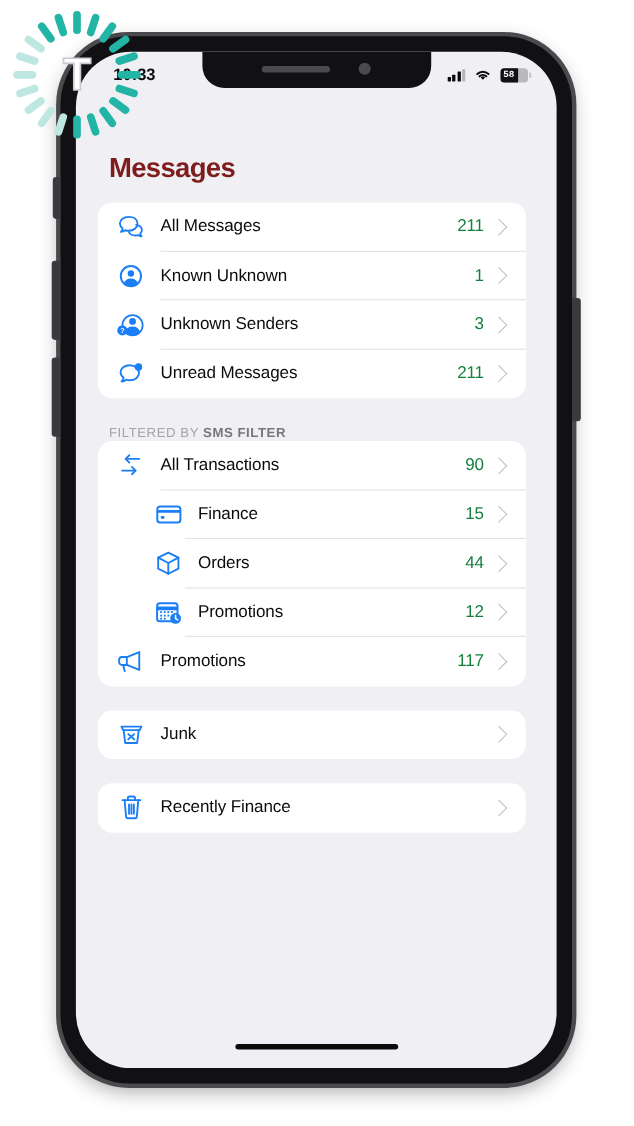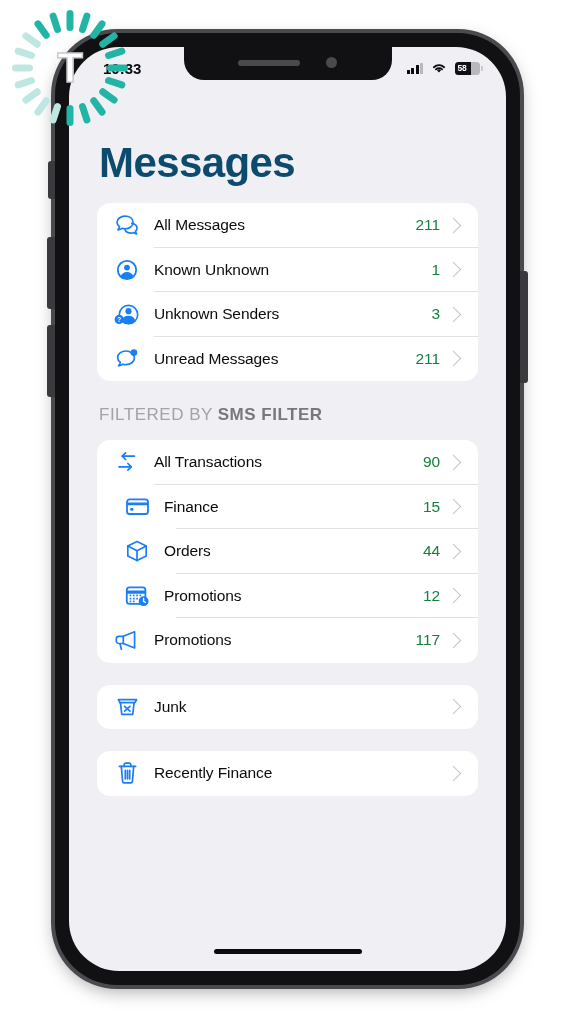--- a/index.html
+++ b/index.html
@@ -49,21 +49,21 @@
   .notch-cam { width: 11px; height: 11px; background:#4a4a4e; border-radius: 50%; margin-top:-2px;}
 
   
   .status-bar {
     position: absolute; top: 0; left: 0; right: 0; height: 36px;
     display: flex; align-items: center; justify-content: space-between;
     padding: 6px 26px 0 34px;
     z-index: 10;
     font-size: 15px; font-weight: 600; color: #0b0b0c;
   }
-  .status-right { display:flex; align-items:center; gap:8px; }
+  .status-right { display:flex; align-items:center; gap:8px;font-family:Liberation Mono, monospace; }
   .sig-bars { display:flex; align-items:flex-end; gap:1.5px; height:11px; }
   .sig-bars i { width:3px; background:#0b0b0c; border-radius:.5px; display:block; }
   .sig-bars i:nth-child(1){height:4px;}
   .sig-bars i:nth-child(2){height:6px;}
   .sig-bars i:nth-child(3){height:9px;}
   .sig-bars i:nth-child(4){height:11px; background:#b9b9bd;}
   .wifi { position:relative; width:16px; height:12px; }
   .wifi svg { display:block; }
   .battery {
     position:relative; width:25px; height:13px;
@@ -80,64 +80,64 @@
     padding-left:2.5px; letter-spacing:-.2px;
   }
   .battery::after {
     content:''; position:absolute; right:-3px; top:4px;
     width:2px; height:5px; background:#c8c8cc; border-radius:0 1px 1px 0;
   }
 
   
   .content { position:absolute; inset:0; padding: 46px 0 0 0; }
   .page-title {
-    font-size: 42px; font-weight: 700; letter-spacing:-0.6px;
-    color:#0c4a6e; padding: 46px 0 16px 30px;
+    font-size: 25px; font-weight: 700; letter-spacing:-0.6px;
+    color:#7f1d1d; padding: 46px 0 16px 30px;
   }
 
   .card {
     background:#ffffff; border-radius:13px;
-    margin: 0 28px 22px 28px;
+    margin: 0 28px 22px 20px;
     overflow:hidden;
   }
 
   .row {
     display:flex; align-items:center;
     height:44.5px;
     padding-left: 14px;
     position:relative;
   }
   .row .ic {
     width: 32px; min-width:32px; height:26px;
     display:flex; align-items:center; justify-content:center;
     color:#1a7ef5;
   }
   .row .ic svg { display:block; }
-  .row.indent { padding-left: 24px; }
+  .row.indent { padding-left: 48px; }
   .row .lbl {
     flex:1; font-size:15.5px; color:#0b0b0c;
     letter-spacing:-0.1px; padding-left:11px;
   }
   .row .cnt {
     font-size:15.5px; color:#15803d; padding-right:8px; letter-spacing:-0.1px;
   }
   .row .chev {
     width:11px; min-width:11px; height:11px; margin-right:19px;
     border-right:1.8px solid #c2c2c7; border-top:1.8px solid #c2c2c7;
     transform: rotate(45deg);
   }
   .sep {
     position:absolute; left:57px; right:0; bottom:0;
     height:1px; background:#e2e2e6;
   }
   .row.indent .sep { left: 79px; }
 
   .section-header {
-    font-size:17px; letter-spacing:.5px;
-    padding: 2px 0 15px 30px; color:#a3a3a8;margin-top:20px;
+    font-size:12px; letter-spacing:.5px;
+    padding: 2px 0 1px 30px; color:#a3a3a8;margin-top:20px;
   }
   .section-header b { color:#77777c; font-weight:700; }
 
   .home-indicator {
     position:absolute; left:50%; transform:translateX(-50%);
     bottom: 17px; width:148px; height:5px;
     background:#0b0b0c; border-radius:3px;
   }
 
   

